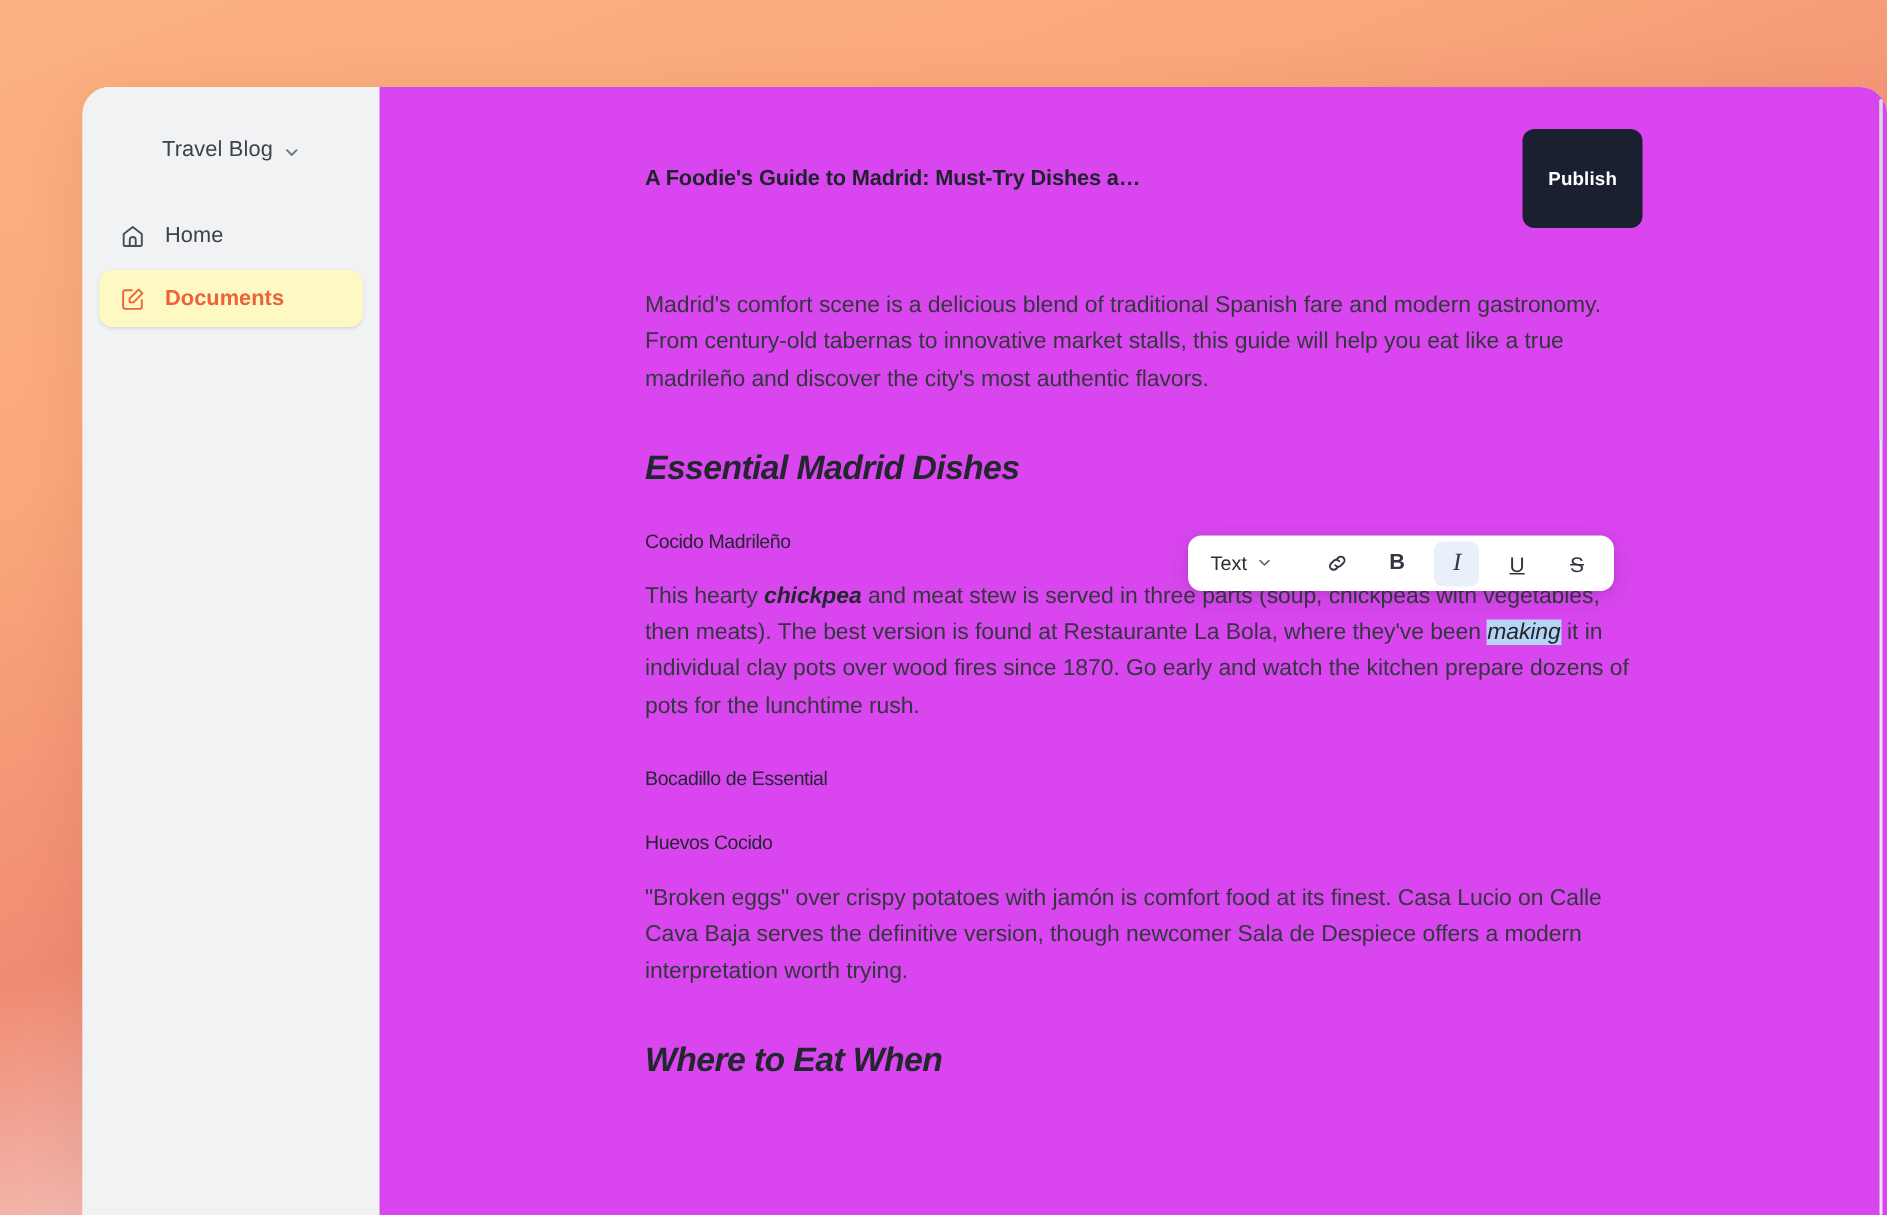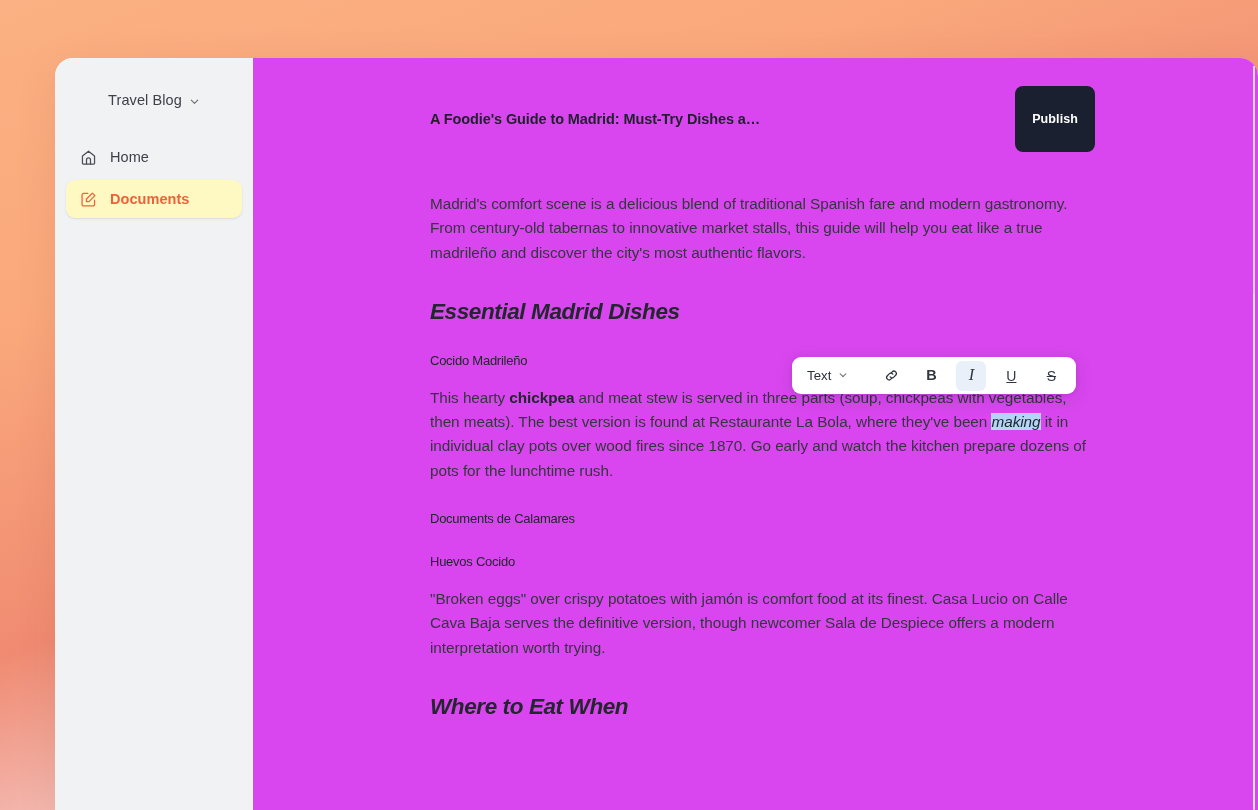--- a/index.html
+++ b/index.html
@@ -158,21 +158,21 @@
     font-style: italic;
   }
   .doc-body h3 {
     font-size: 13px;
     font-weight: 400;
     color: #22262d;
     letter-spacing: -0.25px;
     margin: 28px 0 0 0;
   }
   .para-gap { margin-top: 18px !important; }
-  .bold-inline { font-weight: 700; color: #22262d; }
+  .bold-inline { font-weight: 700; color: #22262d; font-style: italic; }
   .sel-italic {
     font-style: italic;
     background: #b5d5f6;
     color: #22262d;
   }
 
   
   .format-toolbar {
     position: absolute;
     left: 523px;
@@ -301,21 +301,21 @@
     <article class="doc-body">
 
       <p>Madrid's comfort scene is a delicious blend of traditional Spanish fare and modern gastronomy. From century-old tabernas to innovative market stalls, this guide will help you eat like a true madrileño and discover the city's most authentic flavors.</p>
 
       <h2>Essential Madrid Dishes</h2>
 
       <h3>Cocido Madrileño</h3>
 
       <p class="para-gap"><span>This hearty </span><span class="bold-inline">chickpea</span><span> and meat stew is se</span><span>rved in three parts (soup, chickpeas wit</span><span>h vegetables, then meats). The best version</span><span> is found at Restaurante La Bola, where they've been </span><span class="sel-italic">making</span><span> it in individual clay pots over wood fires since 1870. Go early and watch the kitchen prepare dozens of pots for the lunchtime rush.</span></p>
 
-      <h3>Documents de Calamares</h3>
+      <h3>Bocadillo de Essential</h3>
 
       <h3>Huevos Cocido</h3>
       <p class="para-gap">"Broken eggs" over crispy potatoes with jamón is comfort food at its finest. Casa Lucio on Calle Cava Baja serves the definitive version, though newcomer Sala de Despiece offers a modern interpretation worth trying.</p>
 
       <h2>Where to Eat When</h2>
 
     </article>
 
     <div class="format-toolbar">
 

